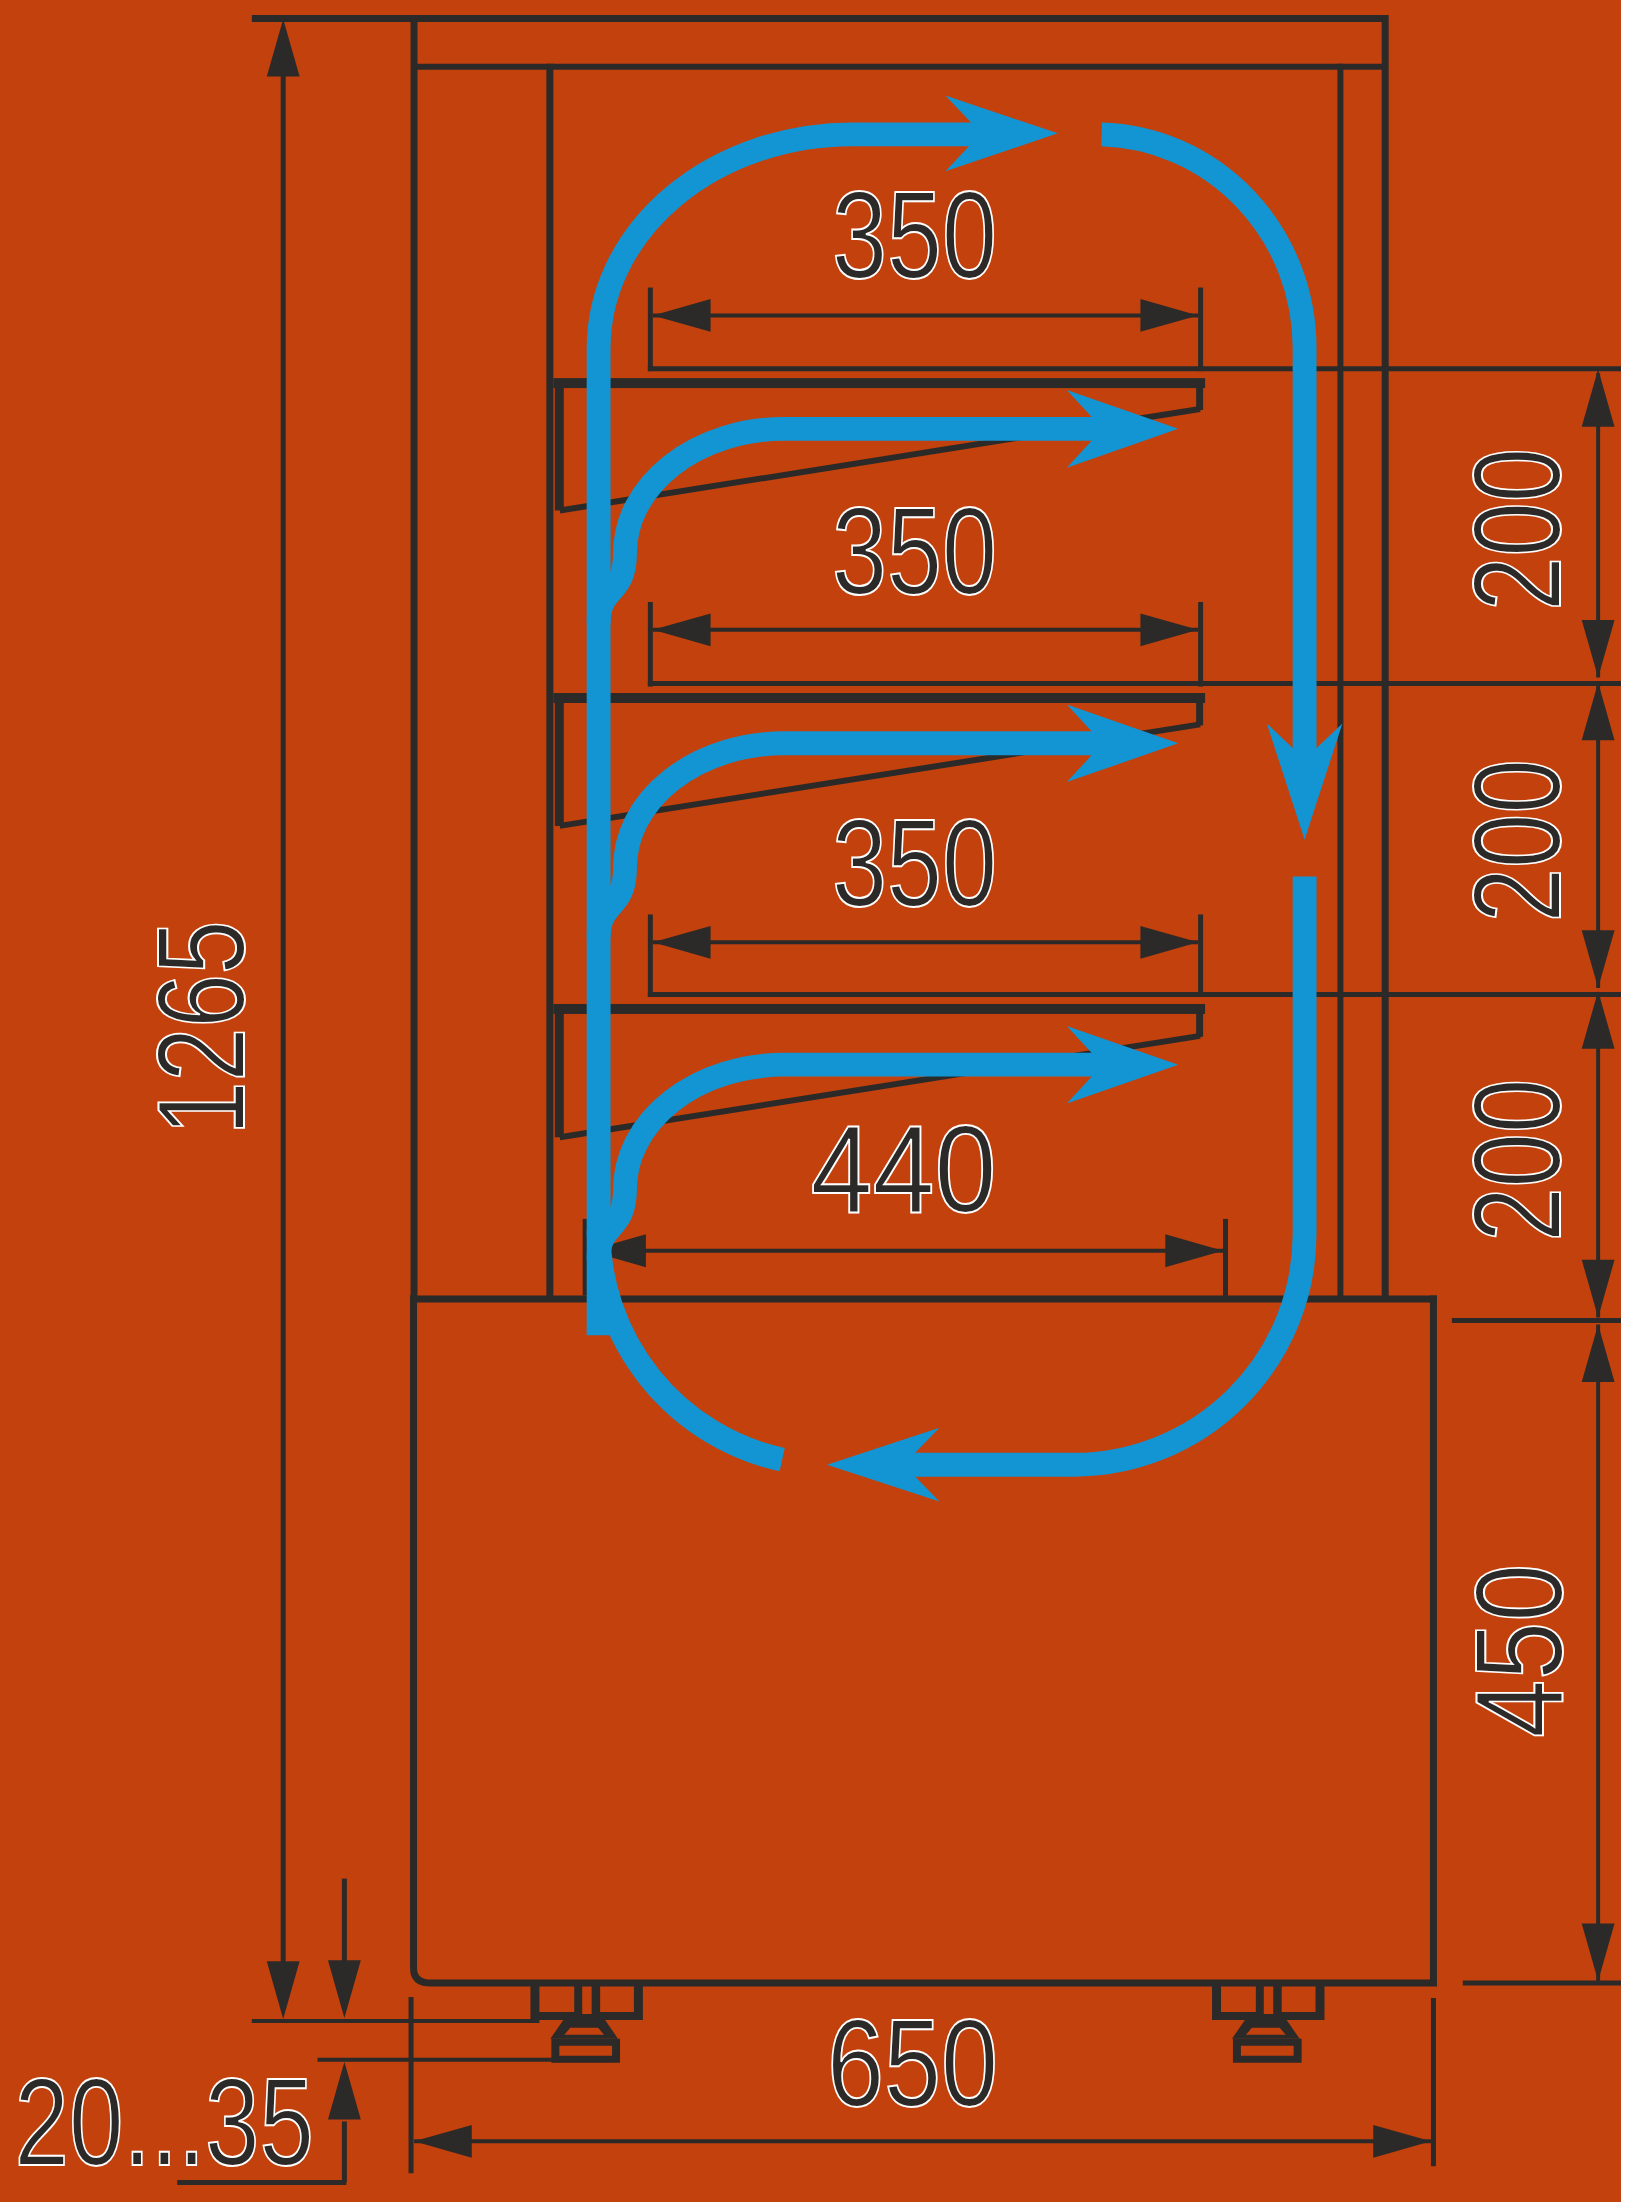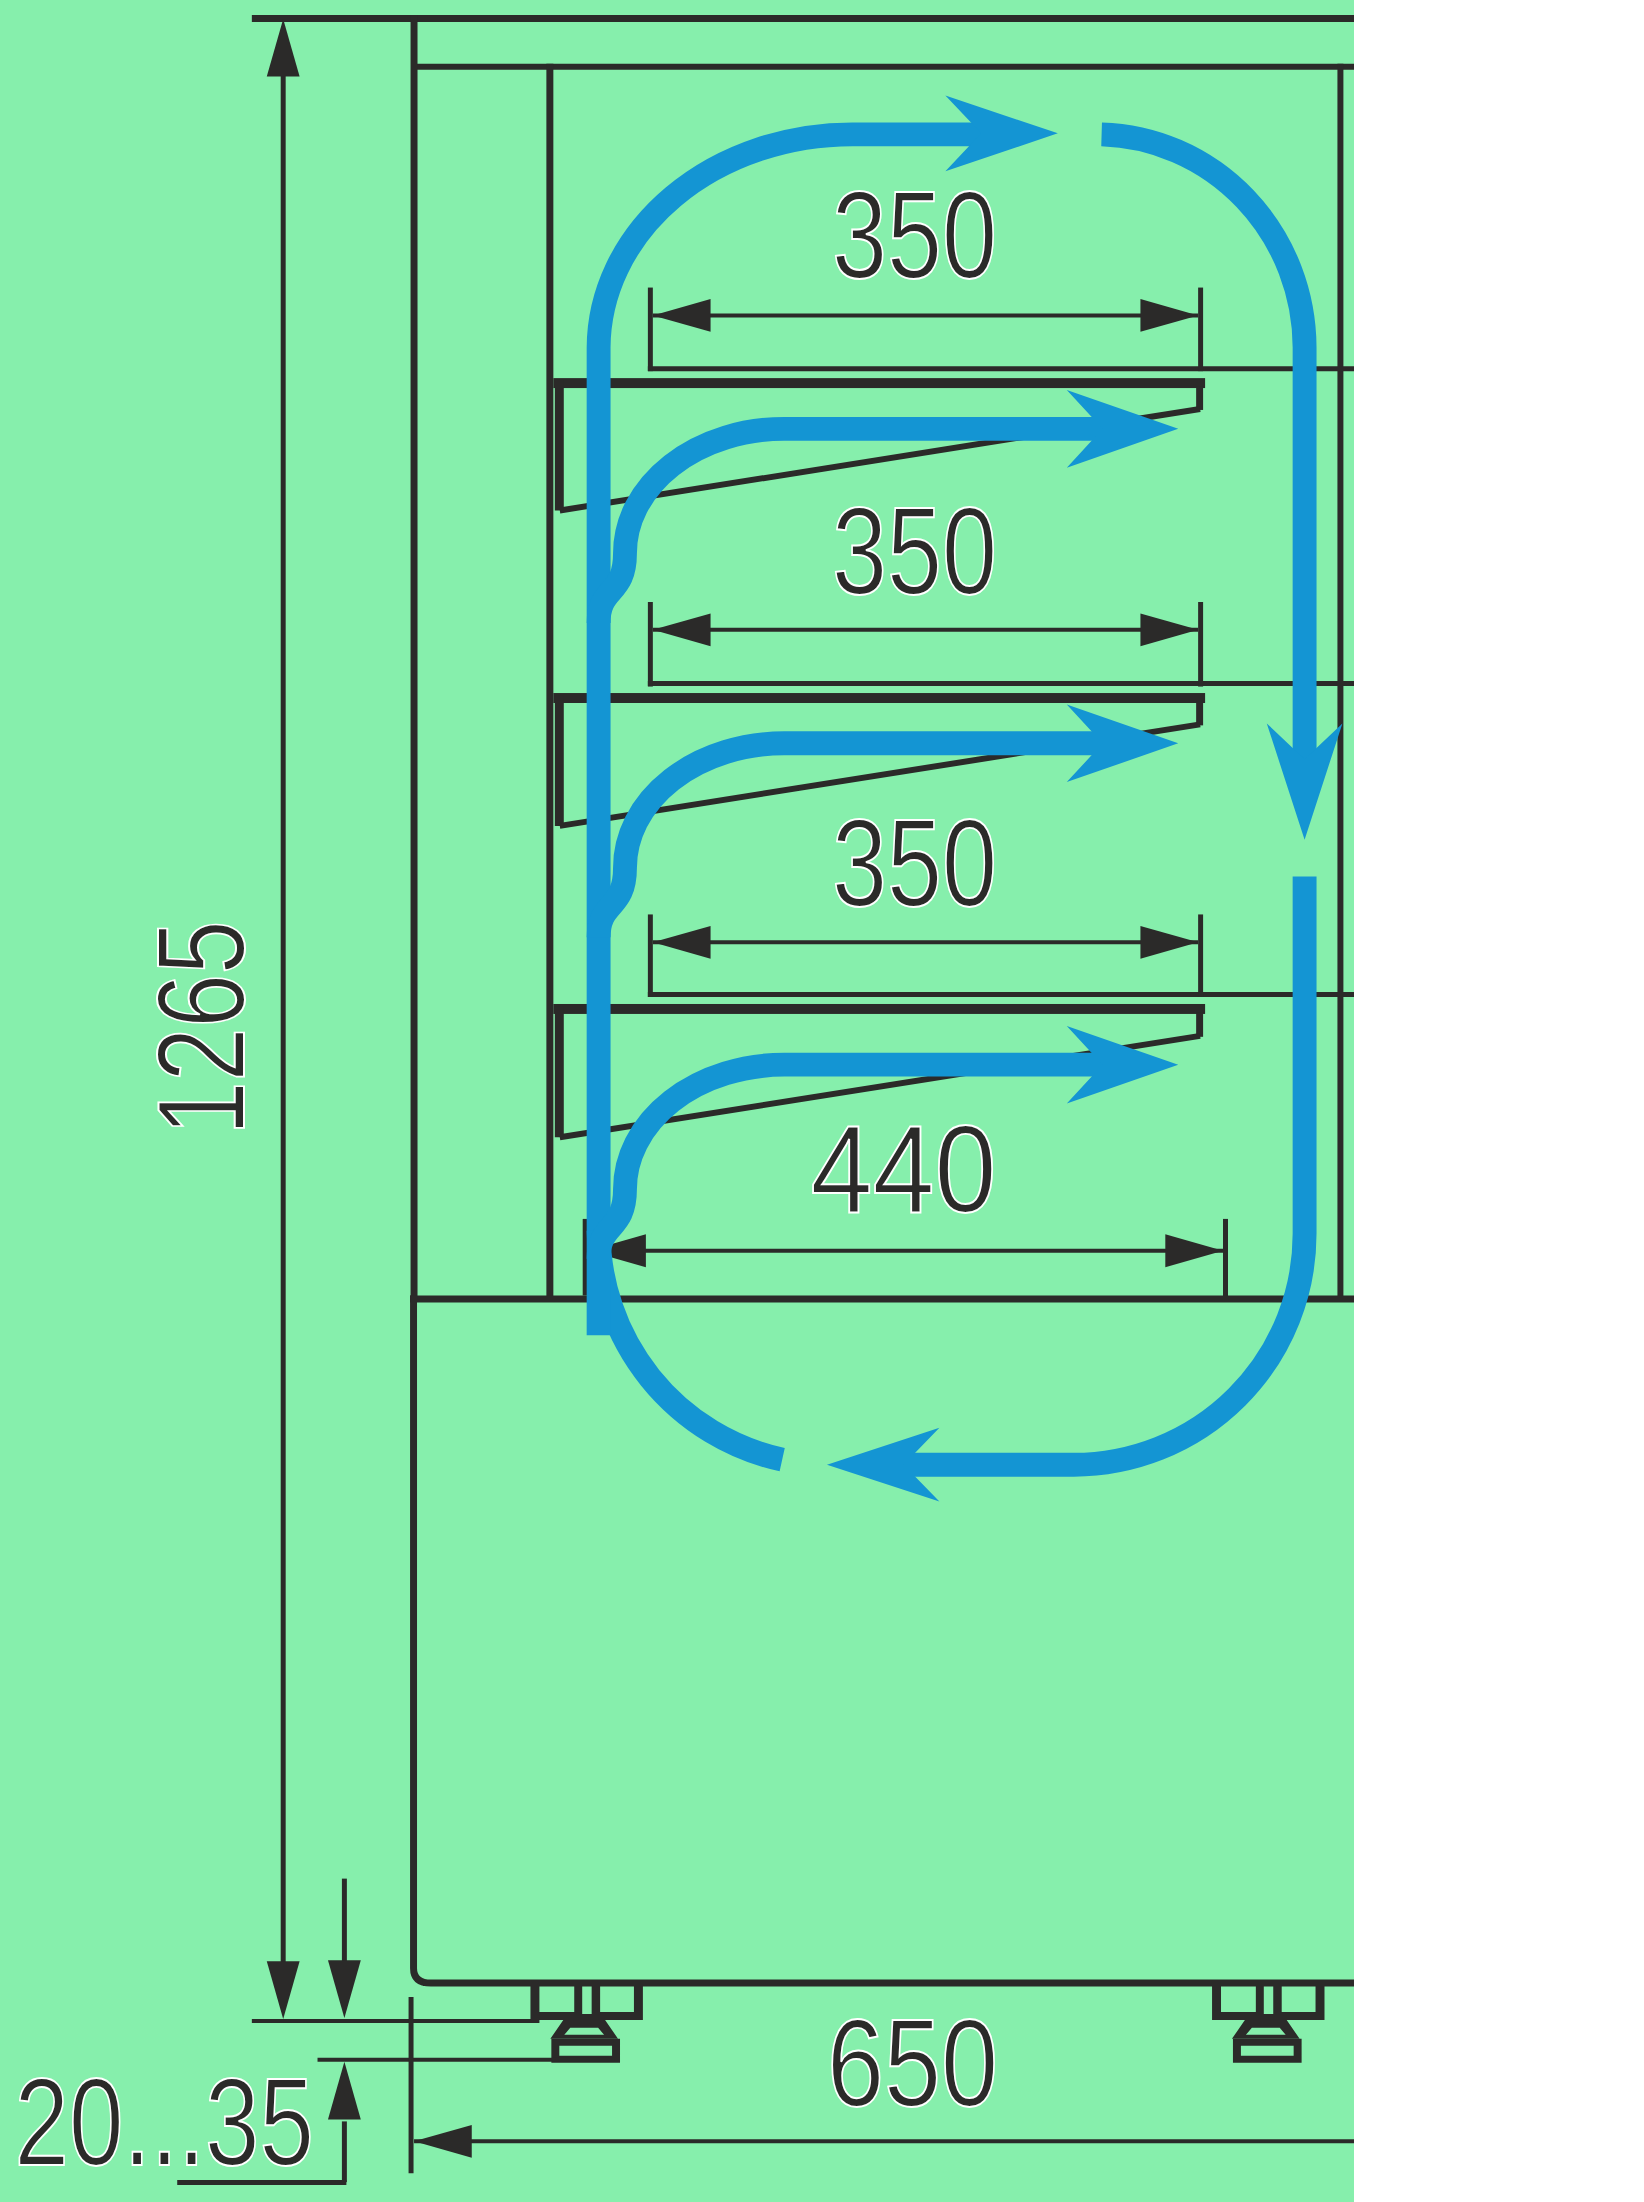--- a/index.html
+++ b/index.html
@@ -1,16 +1,16 @@
 <!DOCTYPE html>
 <html><head>
 <meta charset="utf-8">
 <style>
 html,body{margin:0;padding:0;background:#fff;}
-#page{position:relative;width:1354px;height:2203px;background:#86efac;overflow:hidden;}
+#page{position:relative;width:1621px;height:2203px;background:#c2410c;overflow:hidden;}
 svg{position:absolute;left:0;top:0;}
 text{font-family:"Liberation Sans",sans-serif;fill:#2b2a29;}
 </style>
 </head>
 <body>
 <div id="page">
 <svg width="1645" height="2203" viewBox="0 0 1653 2214">
 <g fill="none" stroke="#2b2a29">
 
 <line x1="253" y1="18.5" x2="1392" y2="18.5" stroke-width="7"></line>

